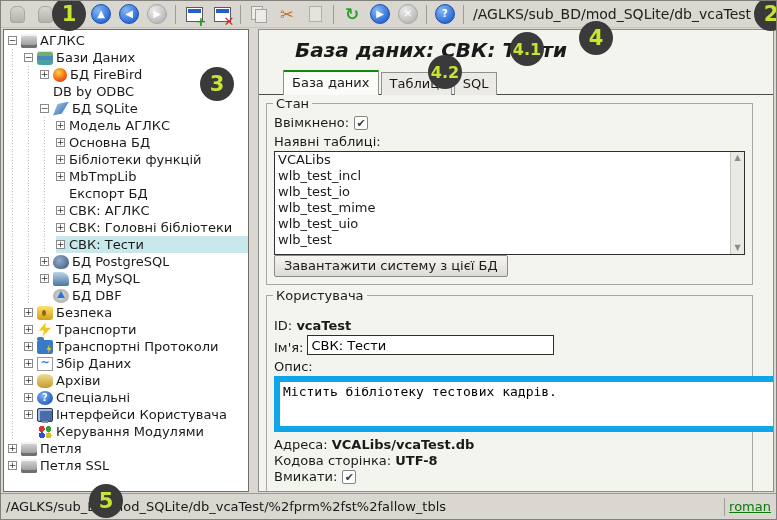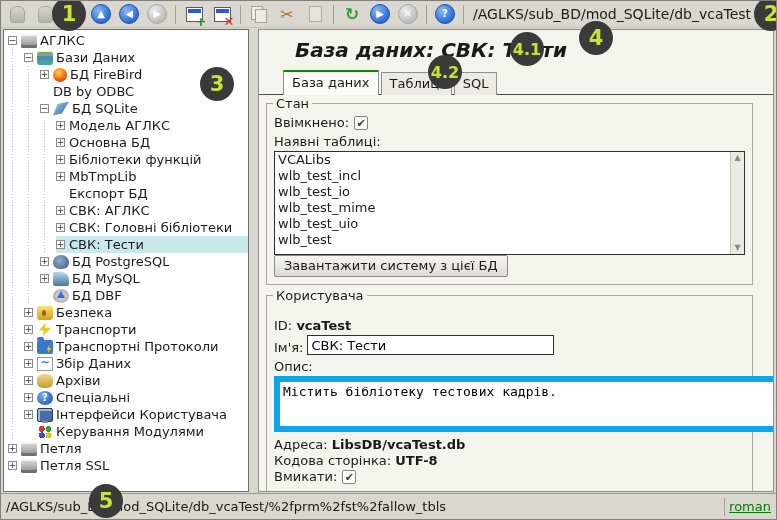--- a/index.html
+++ b/index.html
@@ -448,21 +448,21 @@
           <div class="frow" style="margin-bottom:2px;margin-top:11px;">
             <span>ID:</span>&nbsp;<span class="lbl-b">vcaTest</span>
           </div>
           <div class="frow">
             <span>Ім'я:</span>
             <input class="tfield" type="text" value="СВК: Тести" style="">
           </div>
           <div>Опис:</div>
           <textarea class="desc" style="">Містить бібліотеку тестових кадрів.</textarea>
           <div class="frow" style="margin:5px 0 1px;">
-            <span>Адреса:</span>&nbsp;<span class="lbl-b">LibsDB/vcaTest.db</span>
+            <span>Адреса:</span>&nbsp;<span class="lbl-b">VCALibs/vcaTest.db</span>
           </div>
           <div class="frow" style="margin-bottom:1px;">
             <span>Кодова сторінка:</span>&nbsp;<span class="lbl-b">UTF-8</span>
           </div>
           <div class="frow" style="margin-bottom:2px;">
             <span>Вмикати:</span>
             <span class="checkbox">
                 <span class="chk">✔</span>
               </span>
           </div>

